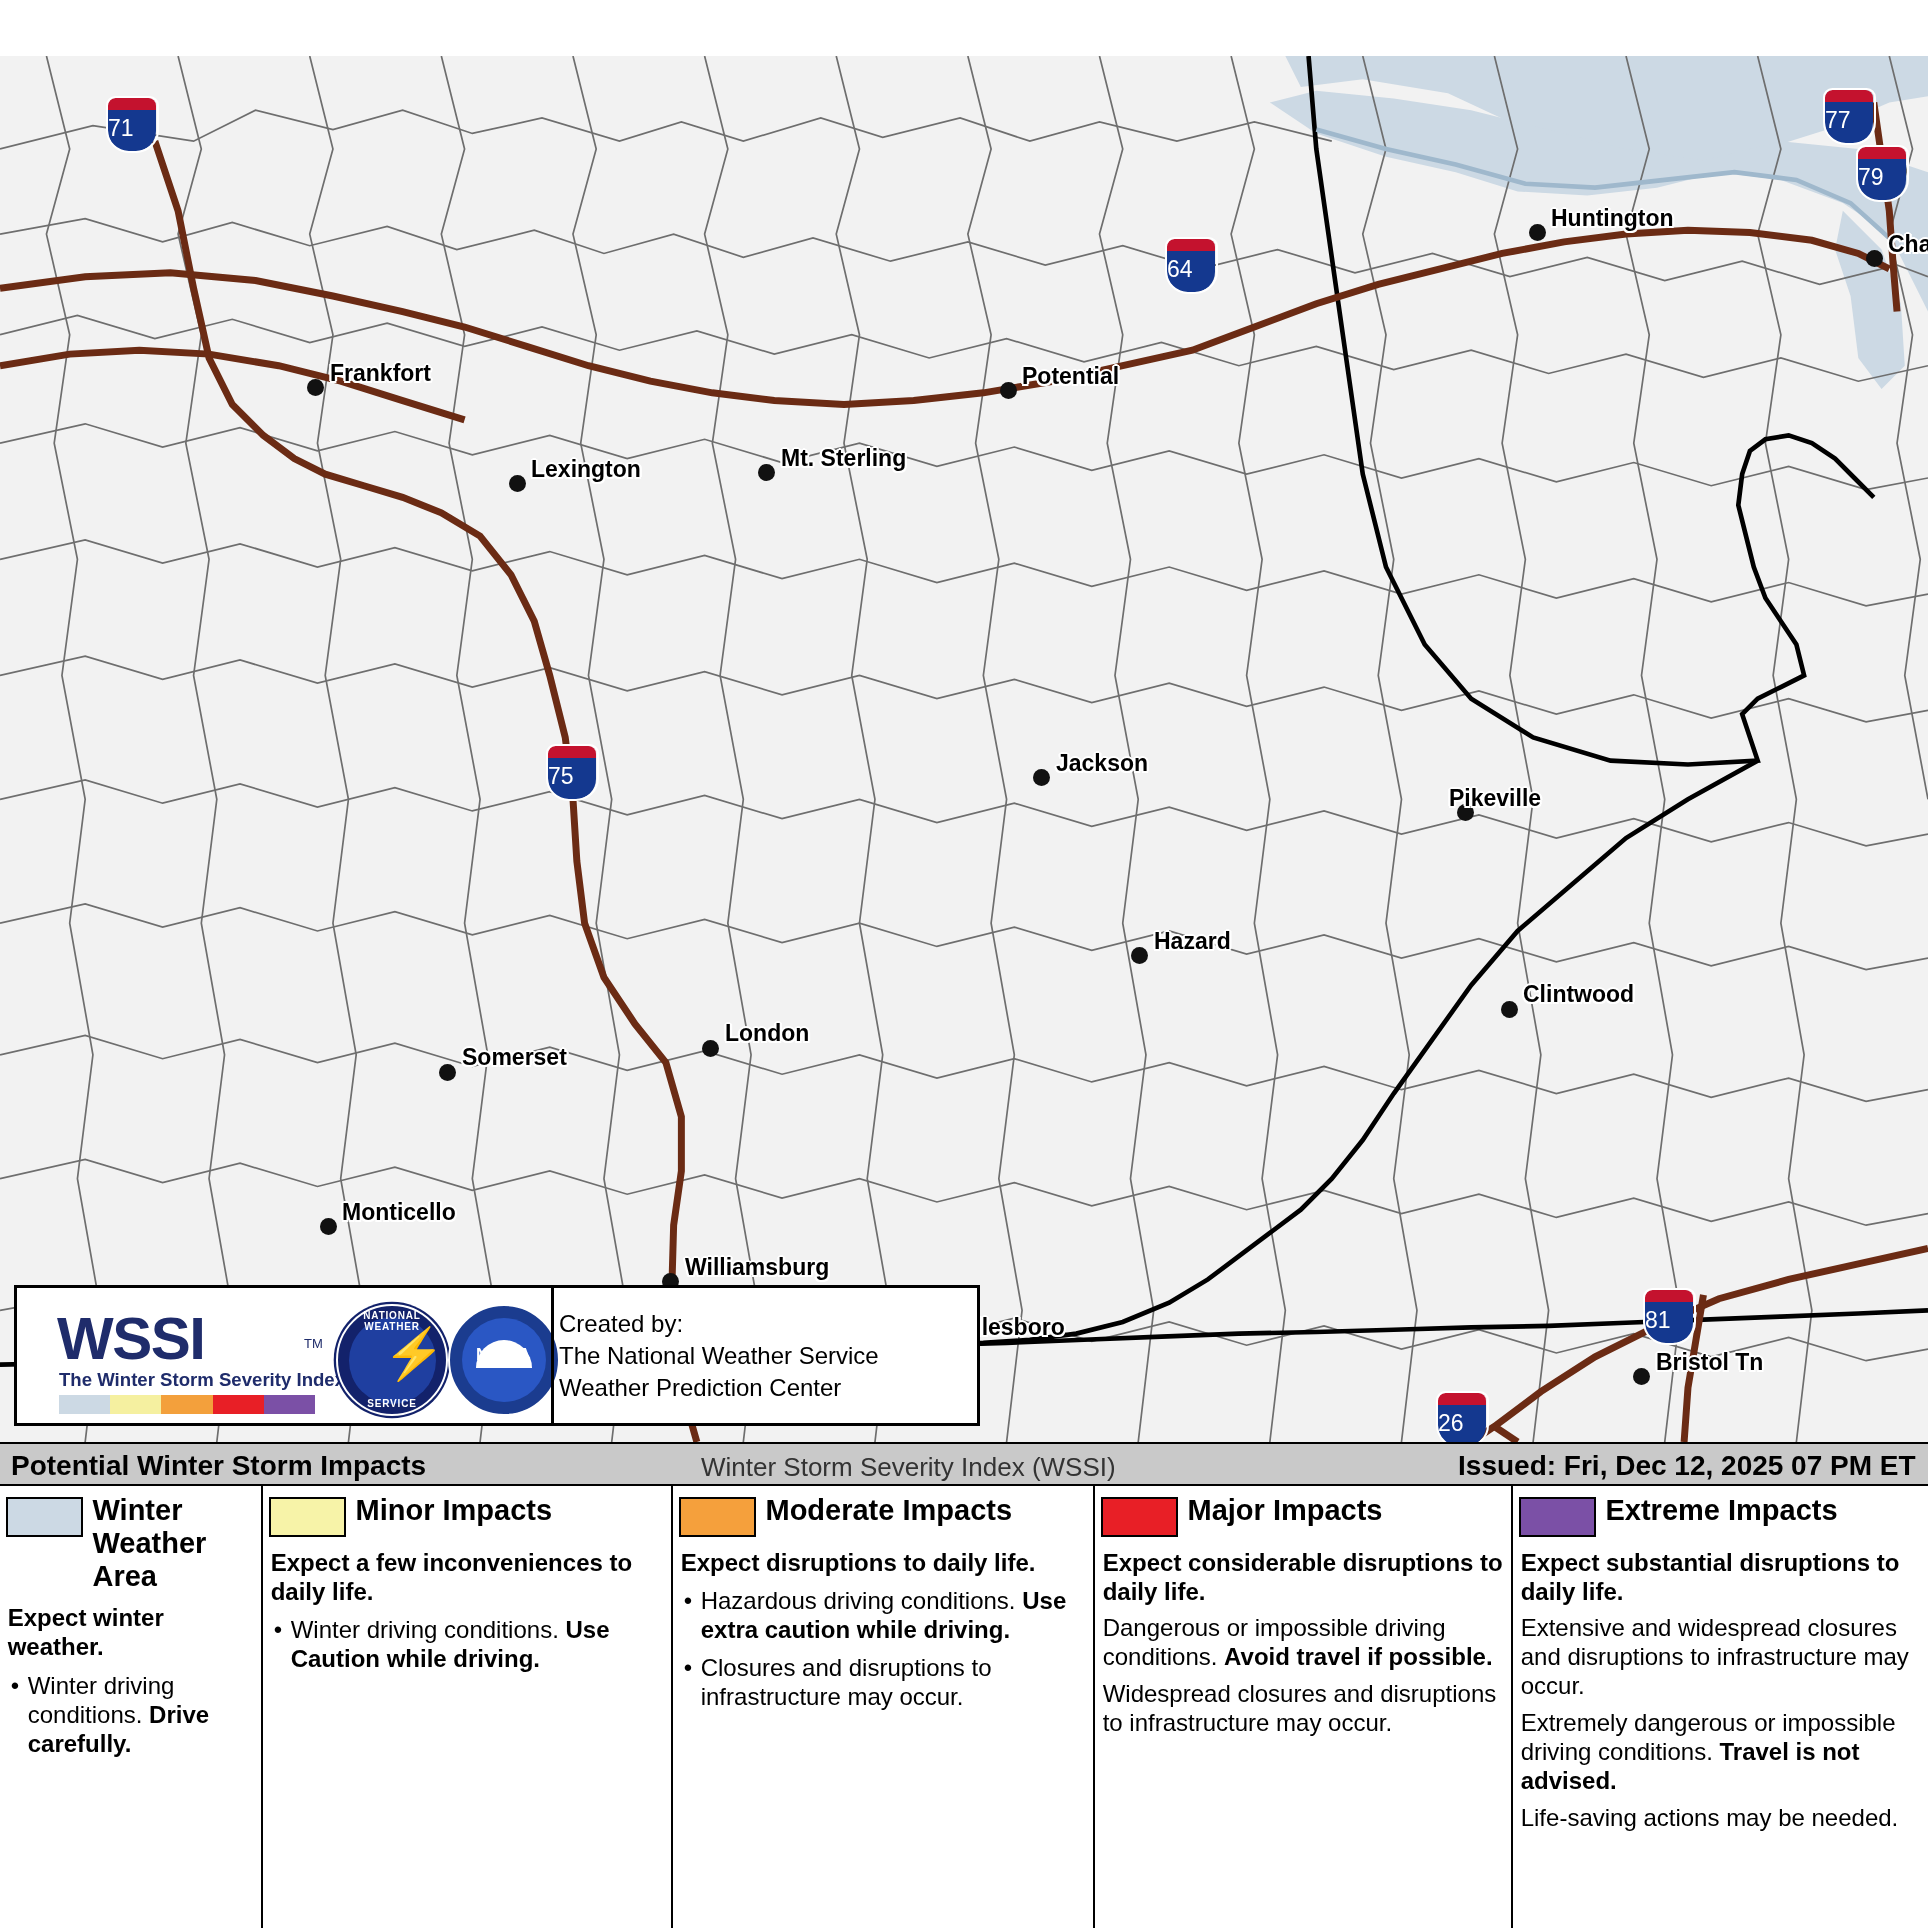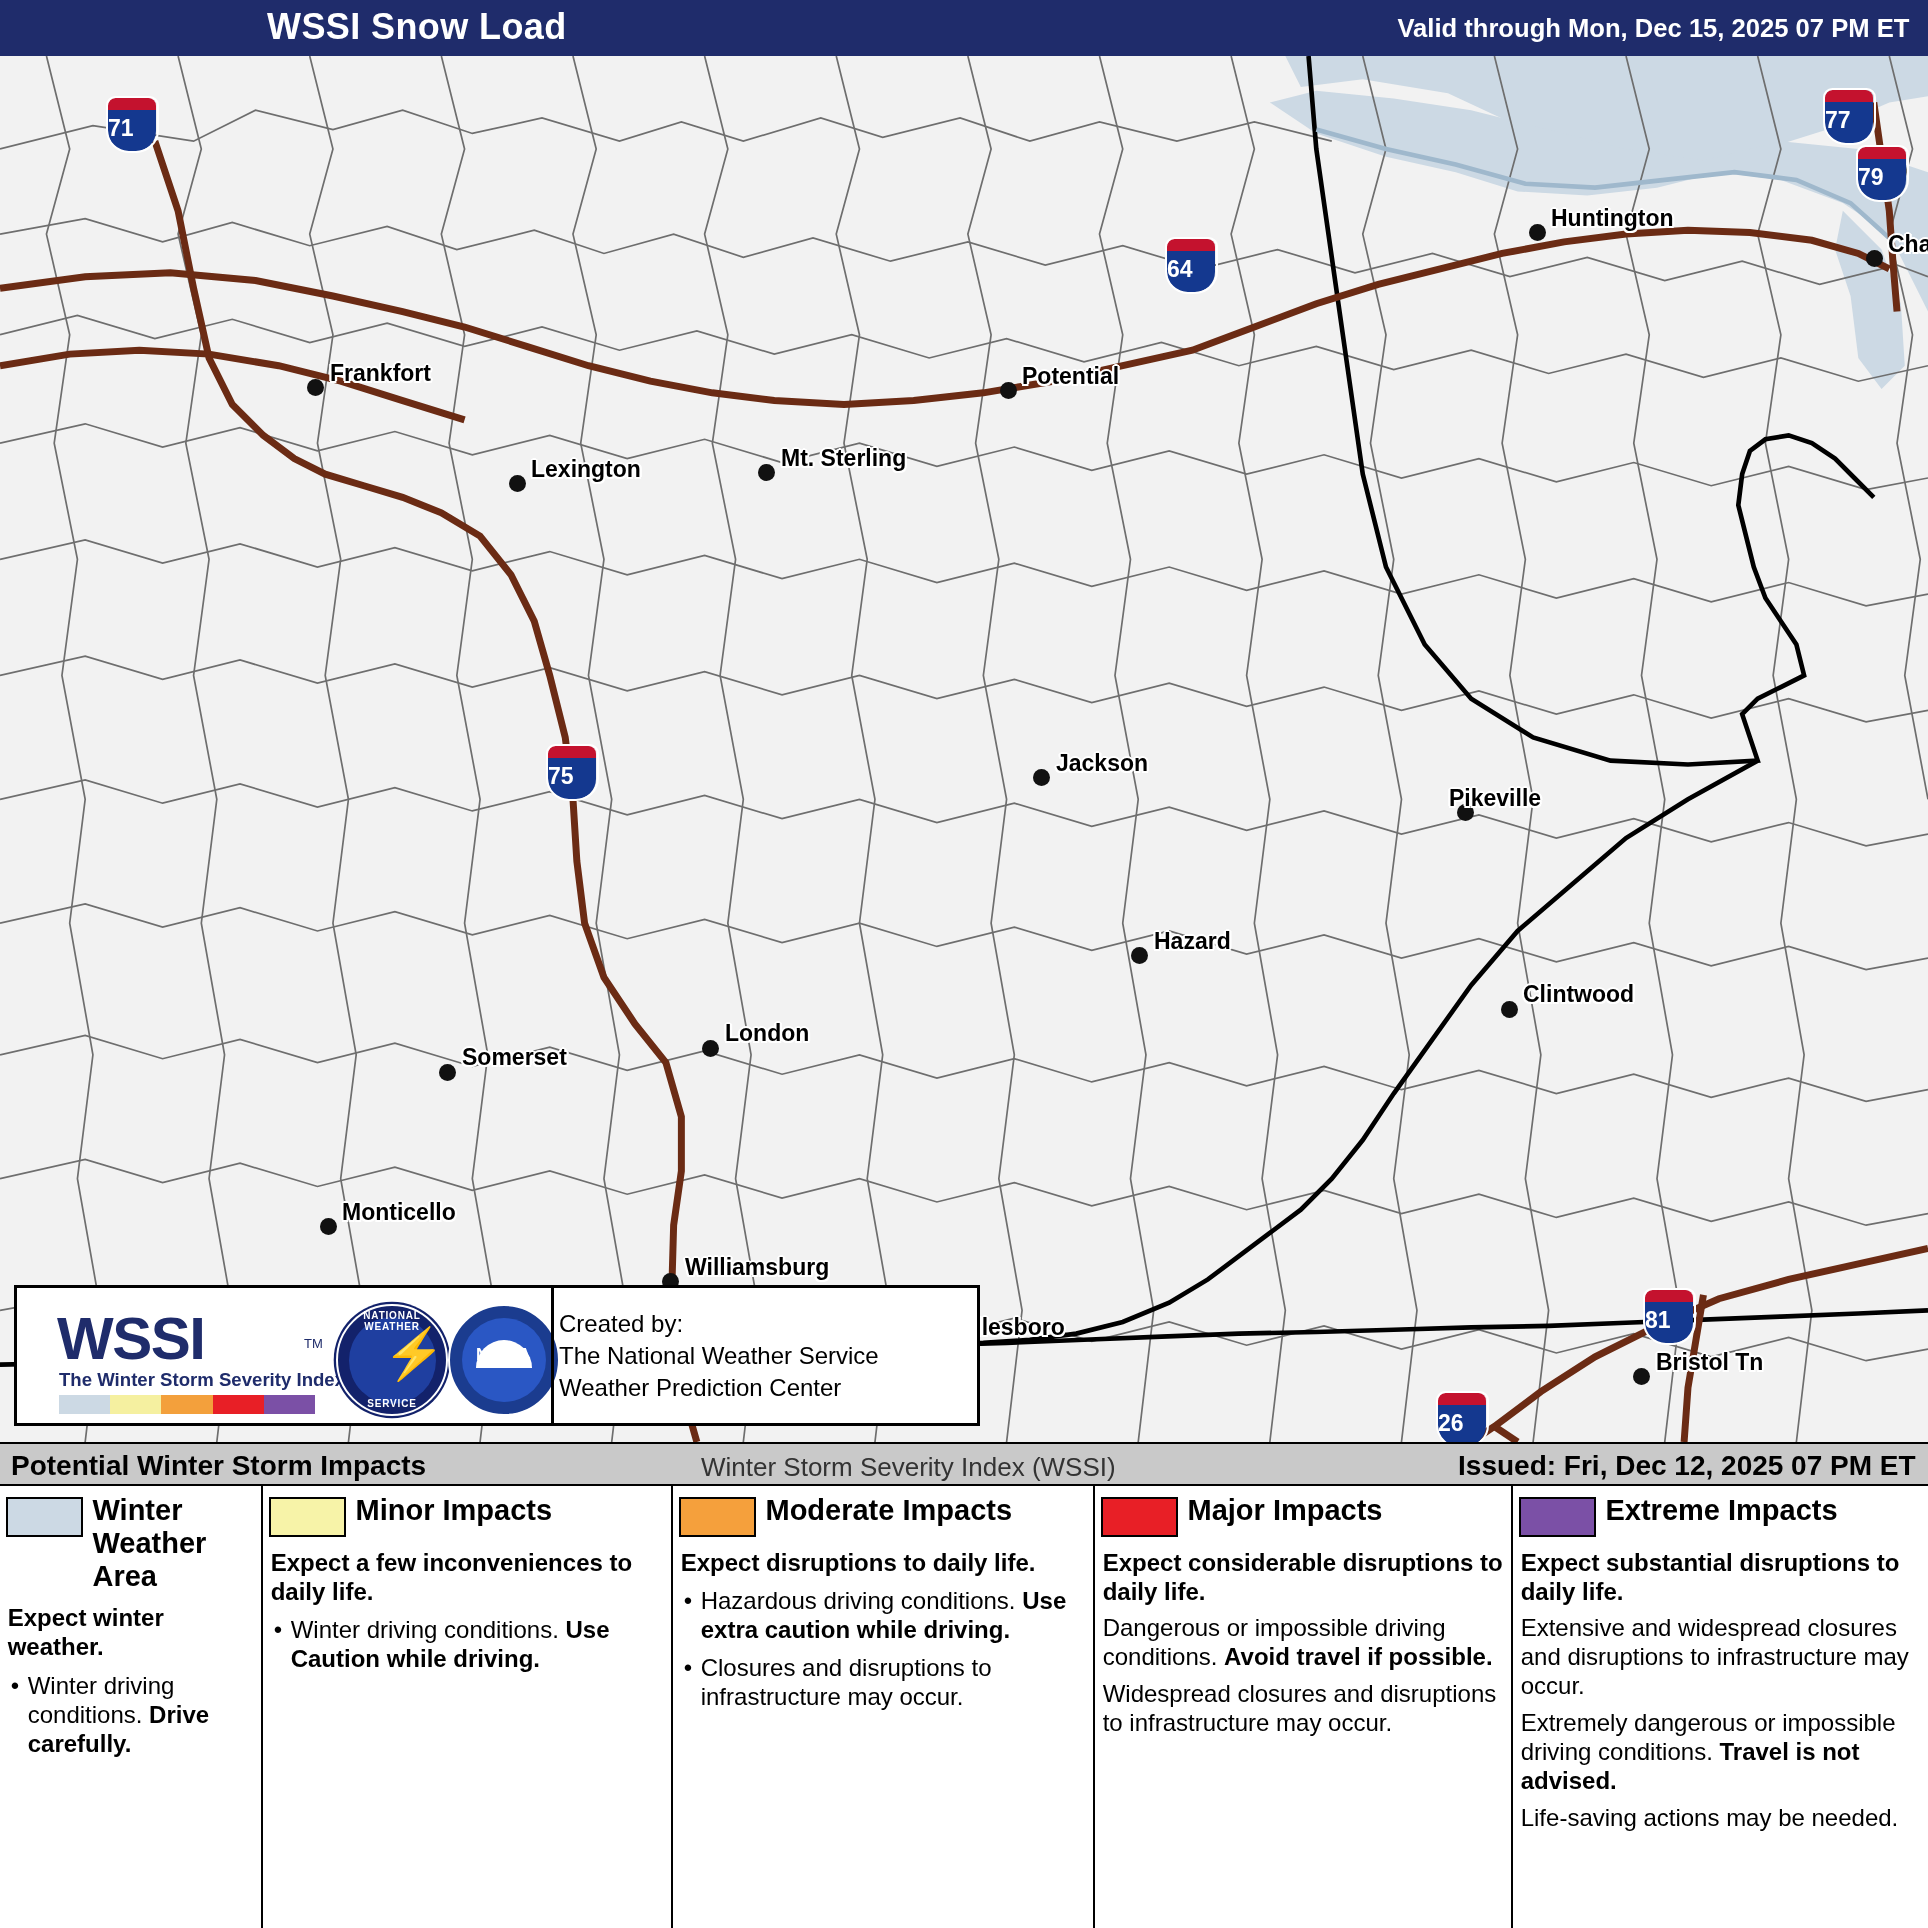--- a/index.html
+++ b/index.html
@@ -19,21 +19,21 @@
   .citylabel{position:absolute;font-size:23px;font-weight:bold;color:#000;white-space:nowrap;
     text-shadow:-2.3px 0 #fff,0 2.3px #fff,2.3px 0 #fff,0 -2.3px #fff,-1.5px -1.5px #fff,1.5px 1.5px #fff,-1.5px 1.5px #fff,1.5px -1.5px #fff;}
 
   
   .shield{position:absolute;width:48px;height:53px;}
   .shield .sh-top{position:absolute;left:0;top:0;width:48px;height:13px;background:#c4122e;
      border-top-left-radius:7.7px;border-top-right-radius:7.7px;}
   .shield .sh-bot{position:absolute;left:0;top:11.6px;width:48px;height:41px;background:#14388f;
      border-bottom-left-radius:20px;border-bottom-right-radius:20px;}
   .shield .sh-num{position:absolute;left:0;top:18.6px;width:24px;text-align:center;color:#fff;
-     font-size:23px;font-weight:bold;line-height:23px;}
+     font-size:23px;font-weight:normal;line-height:23px;}
   .shield .sh-out{position:absolute;left:-2.3px;top:-2.3px;width:53px;height:57px;
      border-radius:9.3px 9.3px 23px 23px;border:2.3px solid #fff;box-sizing:border-box;}
 
   
   .logobox{position:absolute;left:14px;top:1285px;width:966px;height:141px;background:#fff;border:3.1px solid #000;box-sizing:border-box;}
   .wssi-word{position:absolute;left:40px;top:15.5px;font-size:60px;font-weight:bold;color:#1f2c6b;letter-spacing:-1.5px;font-family:"Liberation Sans",sans-serif;}
   .wssi-tm{position:absolute;left:287px;top:48px;font-size:13px;color:#1f2c6b;}
   .wssi-sub{position:absolute;left:42px;top:81px;font-size:18.6px;font-weight:bold;color:#1f2c6b;}
   .wssi-bar{position:absolute;left:42px;top:107px;width:256px;height:18.6px;display:flex;}
   .wssi-bar div{flex:1;height:18.6px;}
@@ -71,24 +71,20 @@
   .body .b{font-weight:bold;}
   .bullet{position:relative;padding-left:20px;margin:9.3px 0;}
   .bullet:before{content:"•";position:absolute;left:3.1px;top:0;}
   .hdrblock{font-weight:bold;}
 </style>
 </head>
 <body>
 
 <div id="app">
 
-  <div class="header">
-    <div class="title">WSSI Snow Load</div>
-    <div class="valid">Valid through Mon, Dec 15, 2025 07 PM ET</div>
-  </div>
 
   <div class="map">
     <svg width="1928" height="1386" viewBox="0 0 2490 1790">
 
       <g>
         <path d="M1680 40 L1760 30 L1870 48 L1960 90 L2070 120 L2180 140 L2280 120 L2360 95 L2440 60 L2490 52 L2490 0 L1660 0 Z" fill="#ccd9e4"></path>
         <path d="M1640 60 L1700 100 L1790 130 L1880 150 L1960 175 L2050 180 L2140 170 L2220 150 L2300 160 L2380 190 L2440 230 L2470 290 L2490 330 L2490 150 L2400 120 L2300 110 L2200 135 L2100 120 L2000 95 L1900 70 L1800 55 L1700 45 Z" fill="#ccd9e4"></path>
         <path d="M2380 200 L2430 250 L2455 320 L2460 400 L2430 430 L2400 390 L2390 310 L2370 250 Z" fill="#ccd9e4"></path>
       </g>
 

